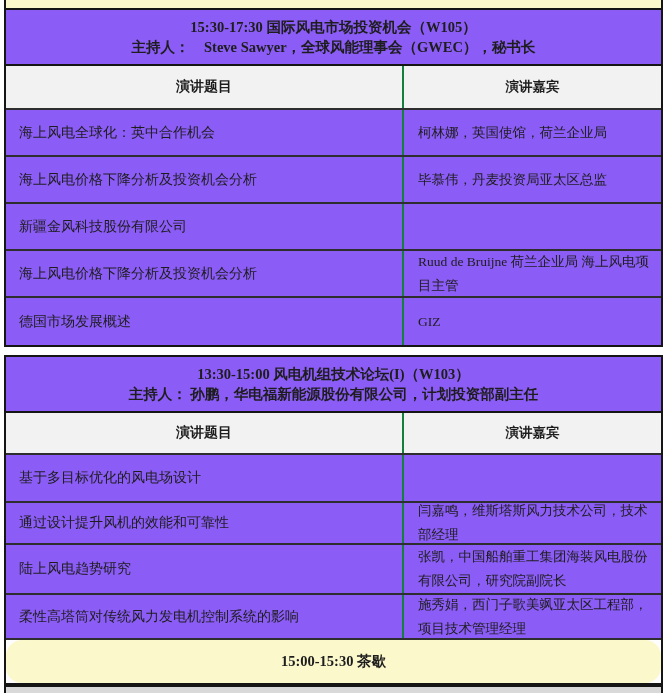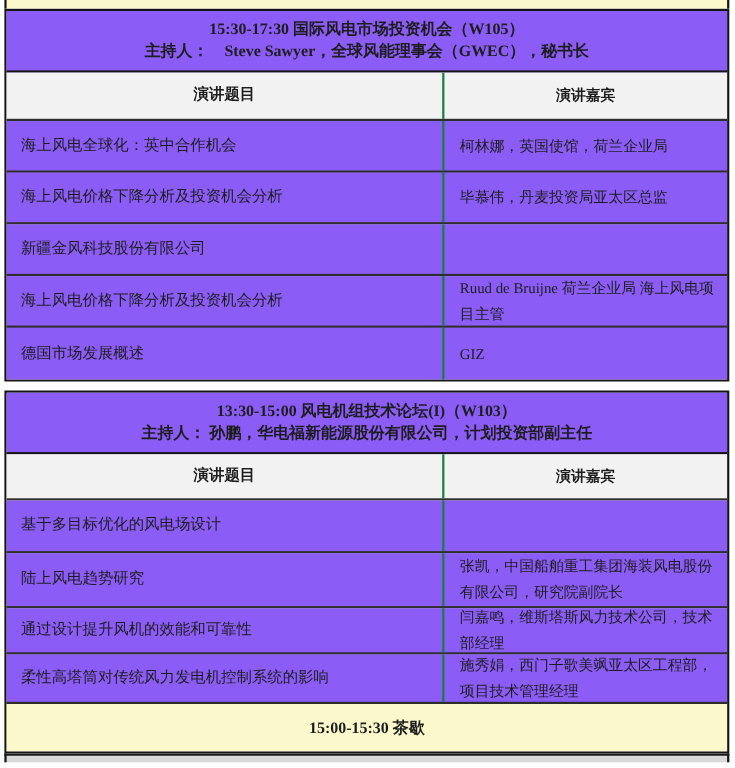--- a/index.html
+++ b/index.html
@@ -63,21 +63,21 @@
   .col-head .cell.topic,.col-head .cell.speaker{justify-content:center;padding:0;}
 
   .h44{height:44px;}  .h47{height:47px;}
   .h42{height:42px;}  .h45{height:45px;}
   .h48{height:48px;}  .h50{height:50px;}
 
   .banner{
     background:#fbf8cc;
     display:flex;align-items:center;justify-content:center;
     font-weight:bold;font-size:14.5px;
-    height:43px;box-sizing:border-box;
+    height:43px;box-sizing:border-box;border-radius:16px;
   }
 </style>
 </head>
 <body>
 
 <div class="page">
   <div class="content">
 
     <div class="top-strip"></div>
 
@@ -118,27 +118,27 @@
         <div class="title">13:30-15:00 风电机组技术论坛(I)（W103）</div>
         <div class="moderator">主持人： 孙鹏，华电福新能源股份有限公司，计划投资部副主任</div>
       </header>
       <div class="col-head h42">
         <div class="cell topic">演讲题目</div>
         <div class="cell speaker">演讲嘉宾</div>
       </div>
       <div class="row h48">
         <div class="cell topic">基于多目标优化的风电场设计</div>
       </div>
+      <div class="row h42">
+        <div class="cell topic">通过设计提升风机的效能和可靠性</div>
+        <div class="cell speaker">闫嘉鸣，维斯塔斯风力技术公司，技术部经理</div>
+      </div>
       <div class="row h50">
         <div class="cell topic">陆上风电趋势研究</div>
         <div class="cell speaker">张凯，中国船舶重工集团海装风电股份有限公司，研究院副院长</div>
-      </div>
-      <div class="row h42">
-        <div class="cell topic">通过设计提升风机的效能和可靠性</div>
-        <div class="cell speaker">闫嘉鸣，维斯塔斯风力技术公司，技术部经理</div>
       </div>
       <div class="row h45">
         <div class="cell topic">柔性高塔筒对传统风力发电机控制系统的影响</div>
         <div class="cell speaker">施秀娟，西门子歌美飒亚太区工程部，项目技术管理经理</div>
       </div>
       <div class="banner">15:00-15:30 茶歇</div>
     </section>
 
     <div class="bottom-strip"></div>
 

